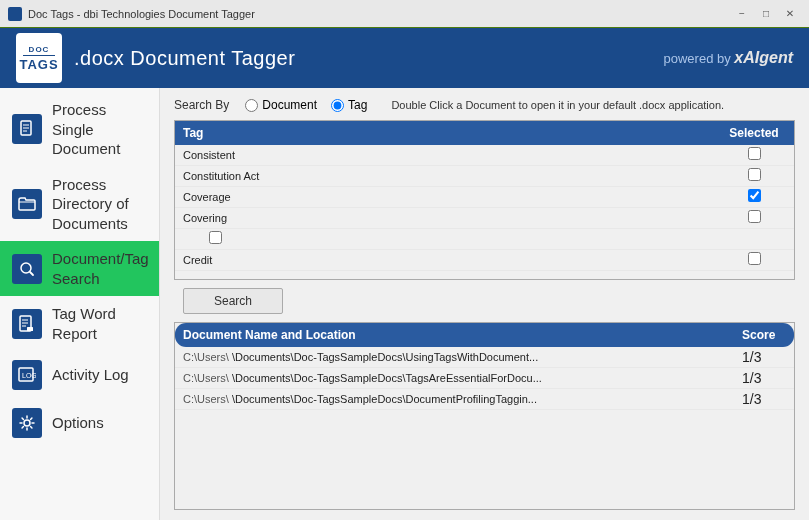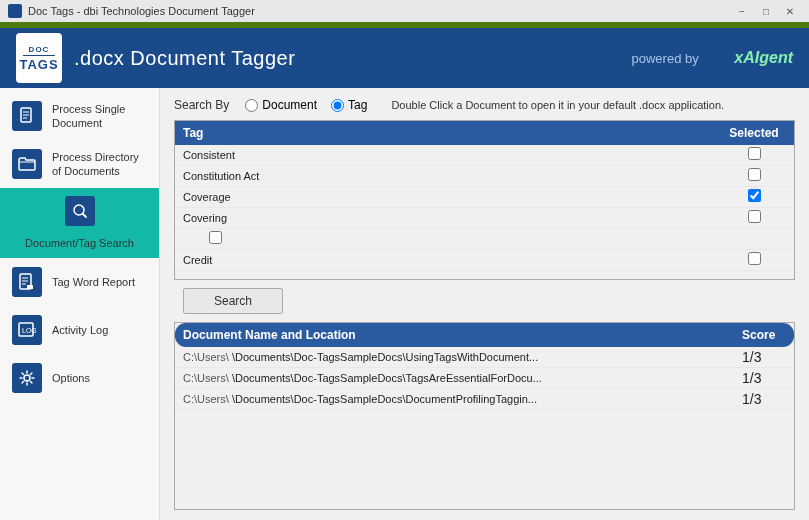--- a/index.html
+++ b/index.html
@@ -6,21 +6,21 @@
     body { width: 809px; height: 520px; background: #f0f0f0; overflow: hidden; font-size: 12px; }
 
     
     .title-bar {
       background: #e8e8e8;
       height: 28px;
       display: flex;
       align-items: center;
       justify-content: space-between;
       padding: 0 8px;
-      border-bottom: 6px solid #4d7c0f;
+      border-bottom: 1px solid #4d7c0f;
       font-size: 11px;
       color: #333;
     }
     .title-bar-left { display: flex; align-items: center; gap: 6px; }
     .title-bar-icon { width: 14px; height: 14px; background: #1a4a8a; border-radius: 2px; }
     .title-bar-controls { display: flex; gap: 2px; }
     .title-bar-btn {
       width: 22px; height: 22px; background: transparent; border: none;
       cursor: pointer; display: flex; align-items: center; justify-content: center;
       font-size: 10px; color: #555;
@@ -31,21 +31,21 @@
       background: #1a4a8a;
       height: 60px;
       display: flex;
       align-items: center;
       justify-content: space-between;
       padding: 0 16px;
     }
     .app-header-left { display: flex; align-items: center; gap: 12px; }
     .app-title { color: white; font-size: 20px; font-weight: 300; letter-spacing: 0.5px; }
     .app-powered { color: #aac4e8; font-size: 13px; }
-    .app-powered strong { color: #86efac; font-size: 16px; font-style: italic; margin-left: 32px; }
+    .app-powered strong { color: #e5e5e5; font-size: 16px; font-style: italic; }
 
     
     .main-layout { display: flex; height: calc(520px - 88px); }
 
     
     .sidebar {
       width: 160px;
       background: #f7f7f7;
       border-right: 1px solid #ddd;
       display: flex;
@@ -53,30 +53,30 @@
       padding: 4px 0;
     }
     .sidebar-item {
       display: flex;
       align-items: center;
       padding: 8px 12px;
       cursor: pointer;
       gap: 10px;
       min-height: 48px;
     }
-    .sidebar-item.active { background: #14b8a6; flex-direction: column; }
+    .sidebar-item.active { background: #22c55e; }
     .sidebar-icon {
       width: 30px; height: 30px;
       background: #1a4a8a;
       border-radius: 3px;
       display: flex; align-items: center; justify-content: center;
       flex-shrink: 0;
     }
     .sidebar-icon svg { fill: white; }
-    .sidebar-label { font-size: 11px; color: #333; line-height: 1.3; }
+    .sidebar-label { font-size: 15px; color: #333; line-height: 1.3; }
 
     
     .content-area {
       flex: 1;
       padding: 10px 14px;
       display: flex;
       flex-direction: column;
       gap: 8px;
       overflow: hidden;
     }

